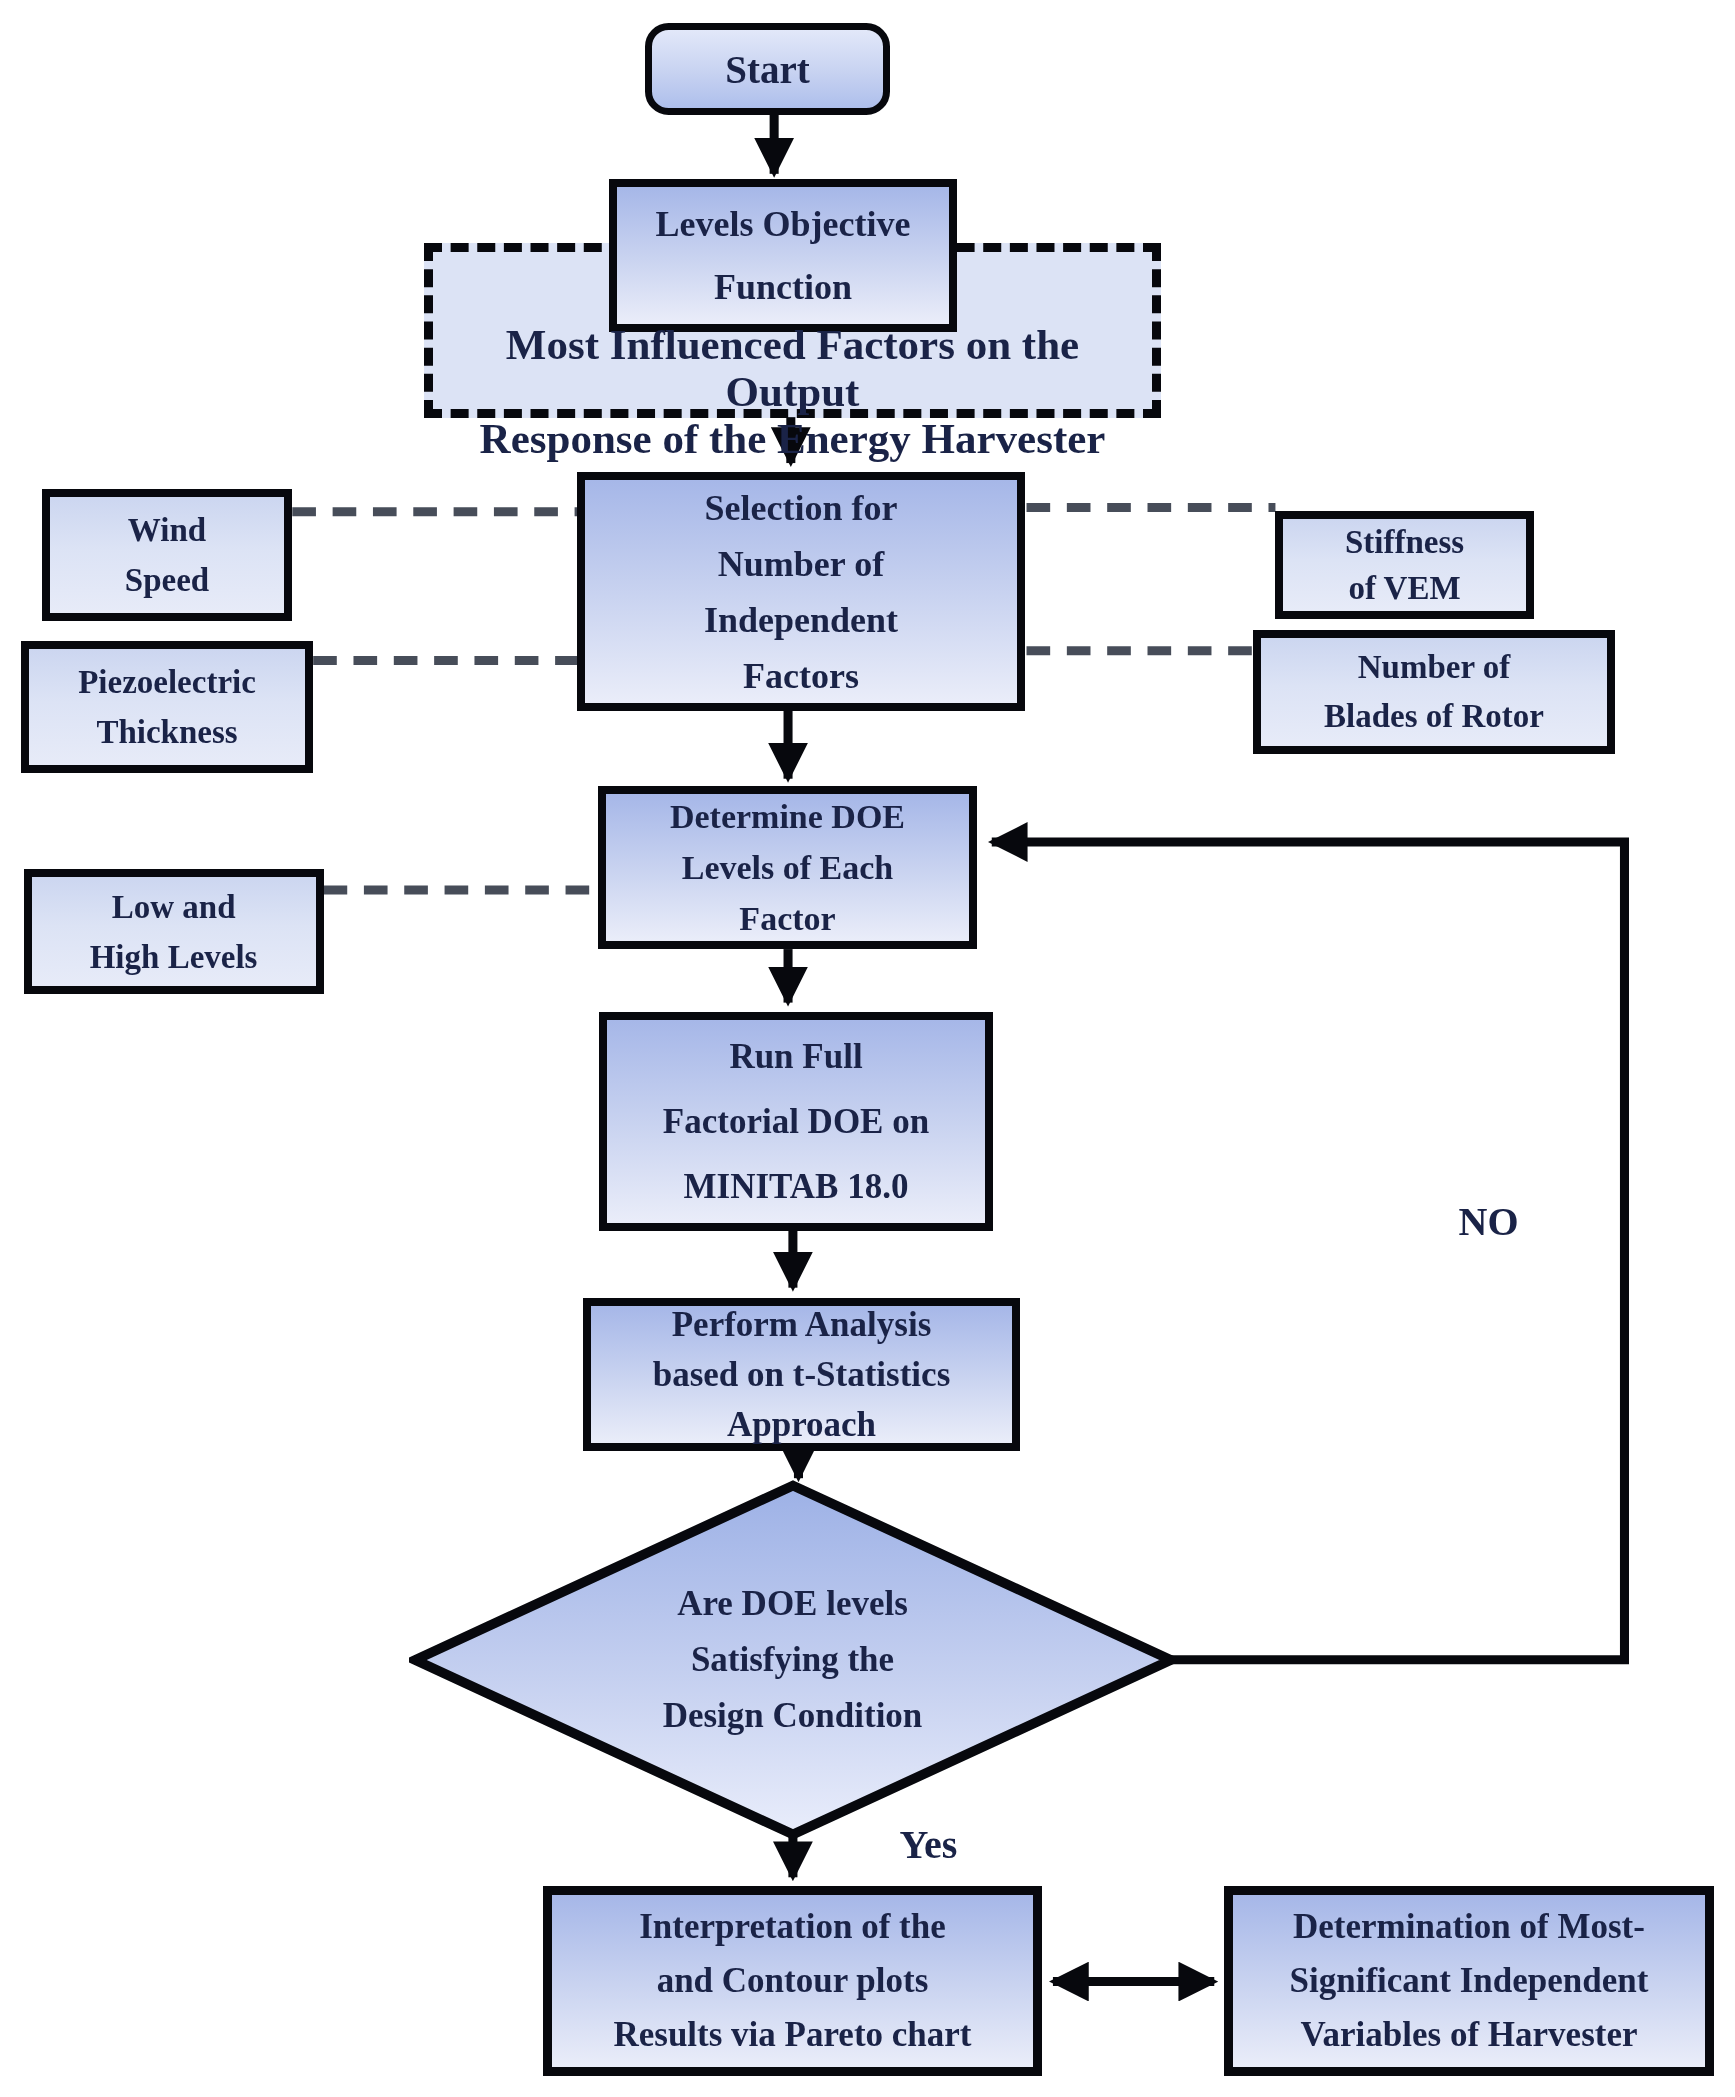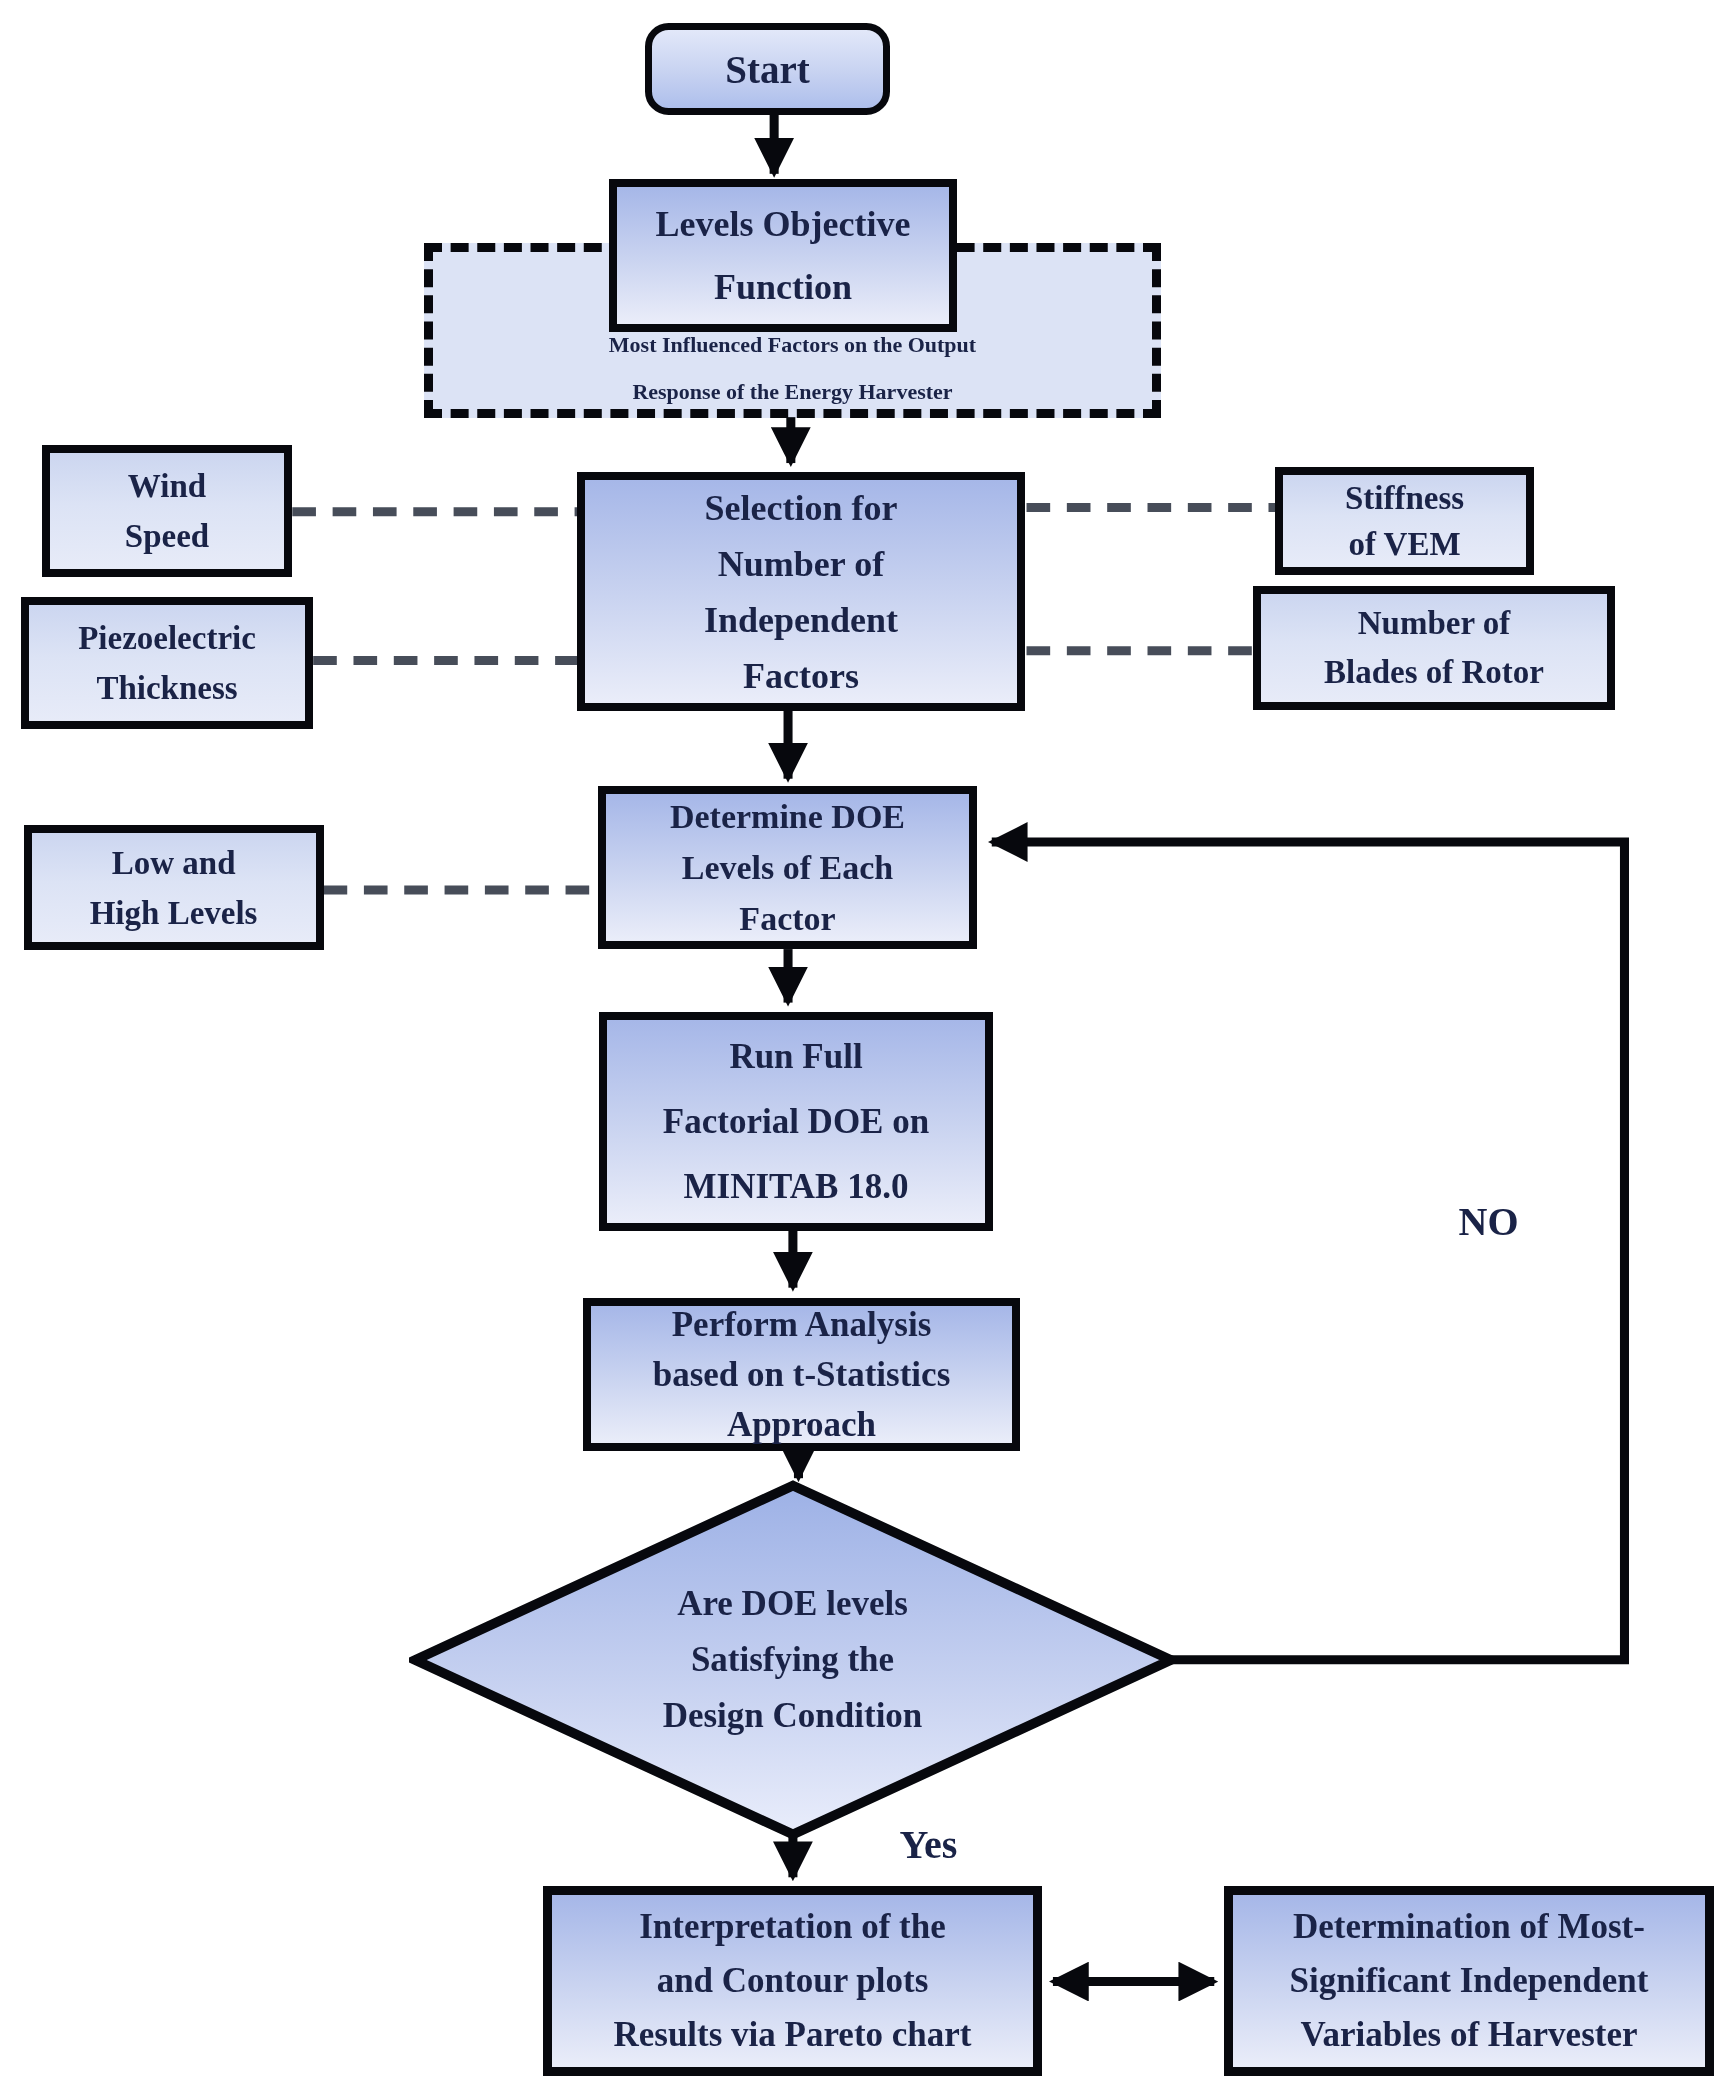--- a/index.html
+++ b/index.html
@@ -17,20 +17,21 @@
     box-sizing:border-box;
     border:8.3px solid #07080d;
     display:flex;flex-direction:column;
     align-items:center;justify-content:center;
     text-align:center;
     background:linear-gradient(180deg,#a6b7e8 0%,#c9d3f0 52%,#eaedf9 100%);
     z-index:3;
   }
   .side{
     background:linear-gradient(180deg,#ccd6f0 0%,#dce3f5 45%,#e7ebf8 100%);
+    margin-top:44px;
   }
   .rounded{border-radius:23.6px;background:linear-gradient(180deg,#e2e8f9 0%,#c7d2f1 55%,#aebfec 100%);}
   .dashedbox{
     position:absolute;box-sizing:border-box;
     border:9px dashed #07080d;
     background:#dce3f5;
     z-index:1;
   }
   .ln{display:block;}
   .freetext{position:absolute;text-align:center;z-index:4;}
@@ -75,21 +76,21 @@
 
   <div class="box rounded" style="left:645px;top:23px;width:245px;height:92px;border-width:7px;font-size:39px;">
     <span class="ln">Start</span>
   </div>
 
   <div class="box" style="left:609px;top:179px;width:348px;height:153px;font-size:36px;line-height:63px;">
     <span class="ln">Levels Objective</span>
     <span class="ln">Function</span>
   </div>
 
-  <div class="freetext" style="left:445px;top:321px;width:695px;font-size:22px;line-height:47px;">
+  <div class="freetext" style="left:445px;top:321px;width:695px;font-size:43px;line-height:47px;">
     <span class="ln">Most Influenced Factors on the Output</span>
     <span class="ln">Response of the Energy Harvester</span>
   </div>
 
   <div class="box side" style="left:42px;top:445px;width:250px;height:132px;font-size:33px;line-height:50px;">
     <span class="ln">Wind</span>
     <span class="ln">Speed</span>
   </div>
 
   <div class="box side" style="left:21px;top:597px;width:292px;height:132px;font-size:33px;line-height:50px;">

